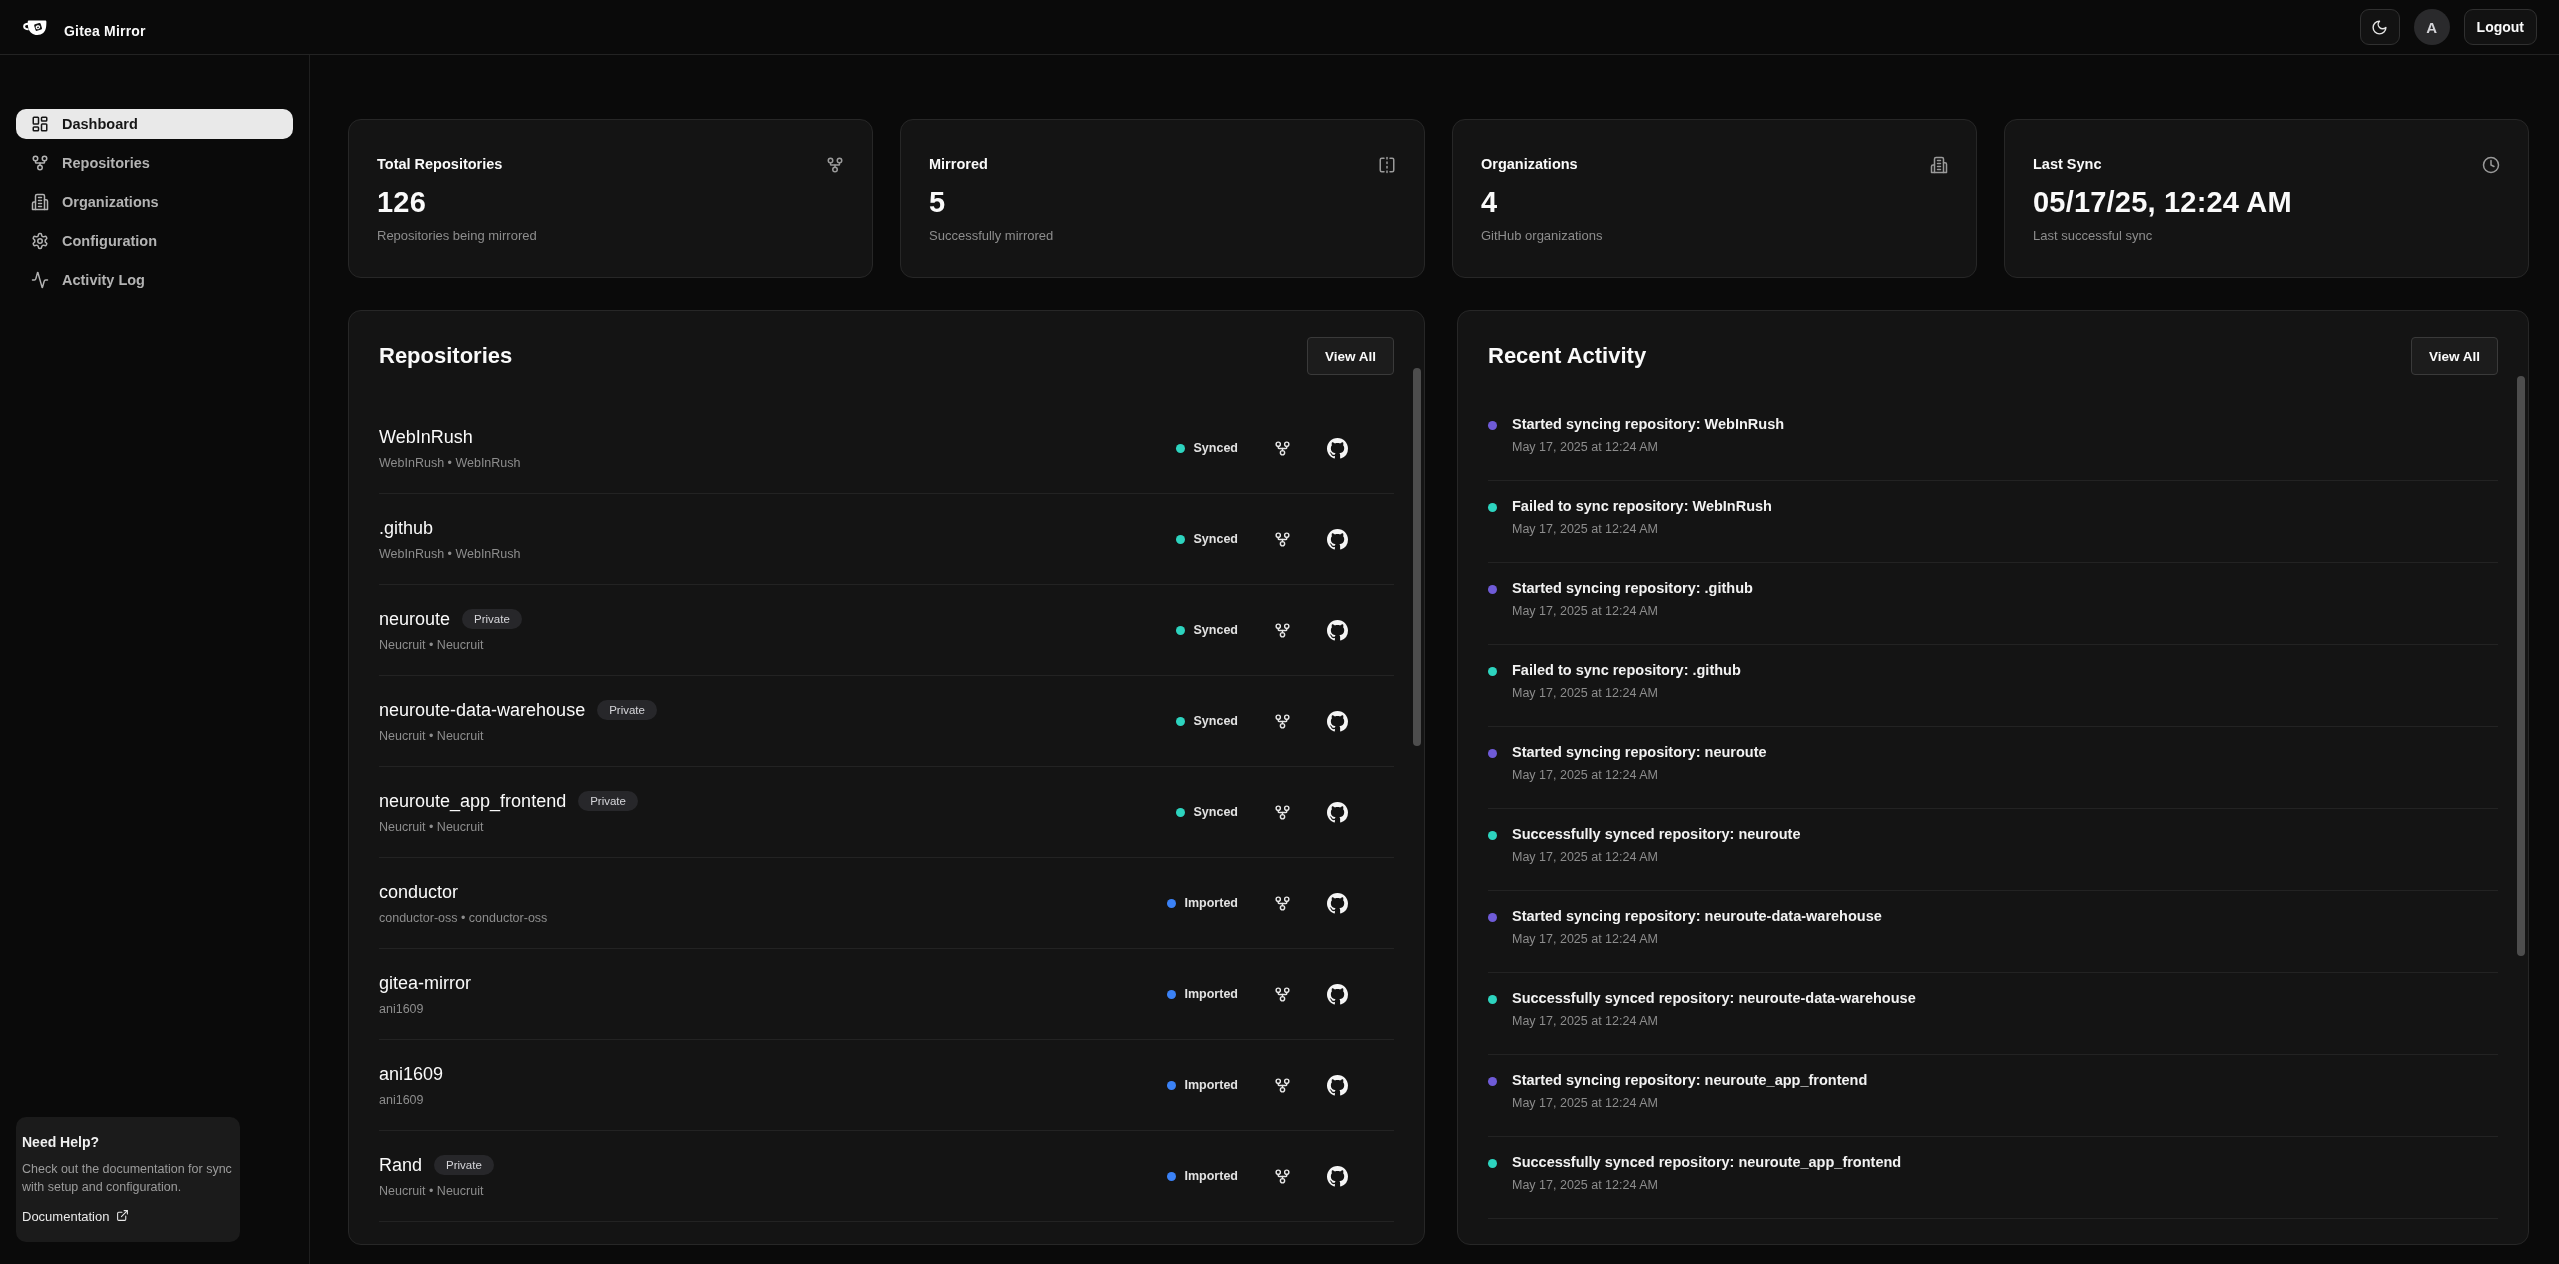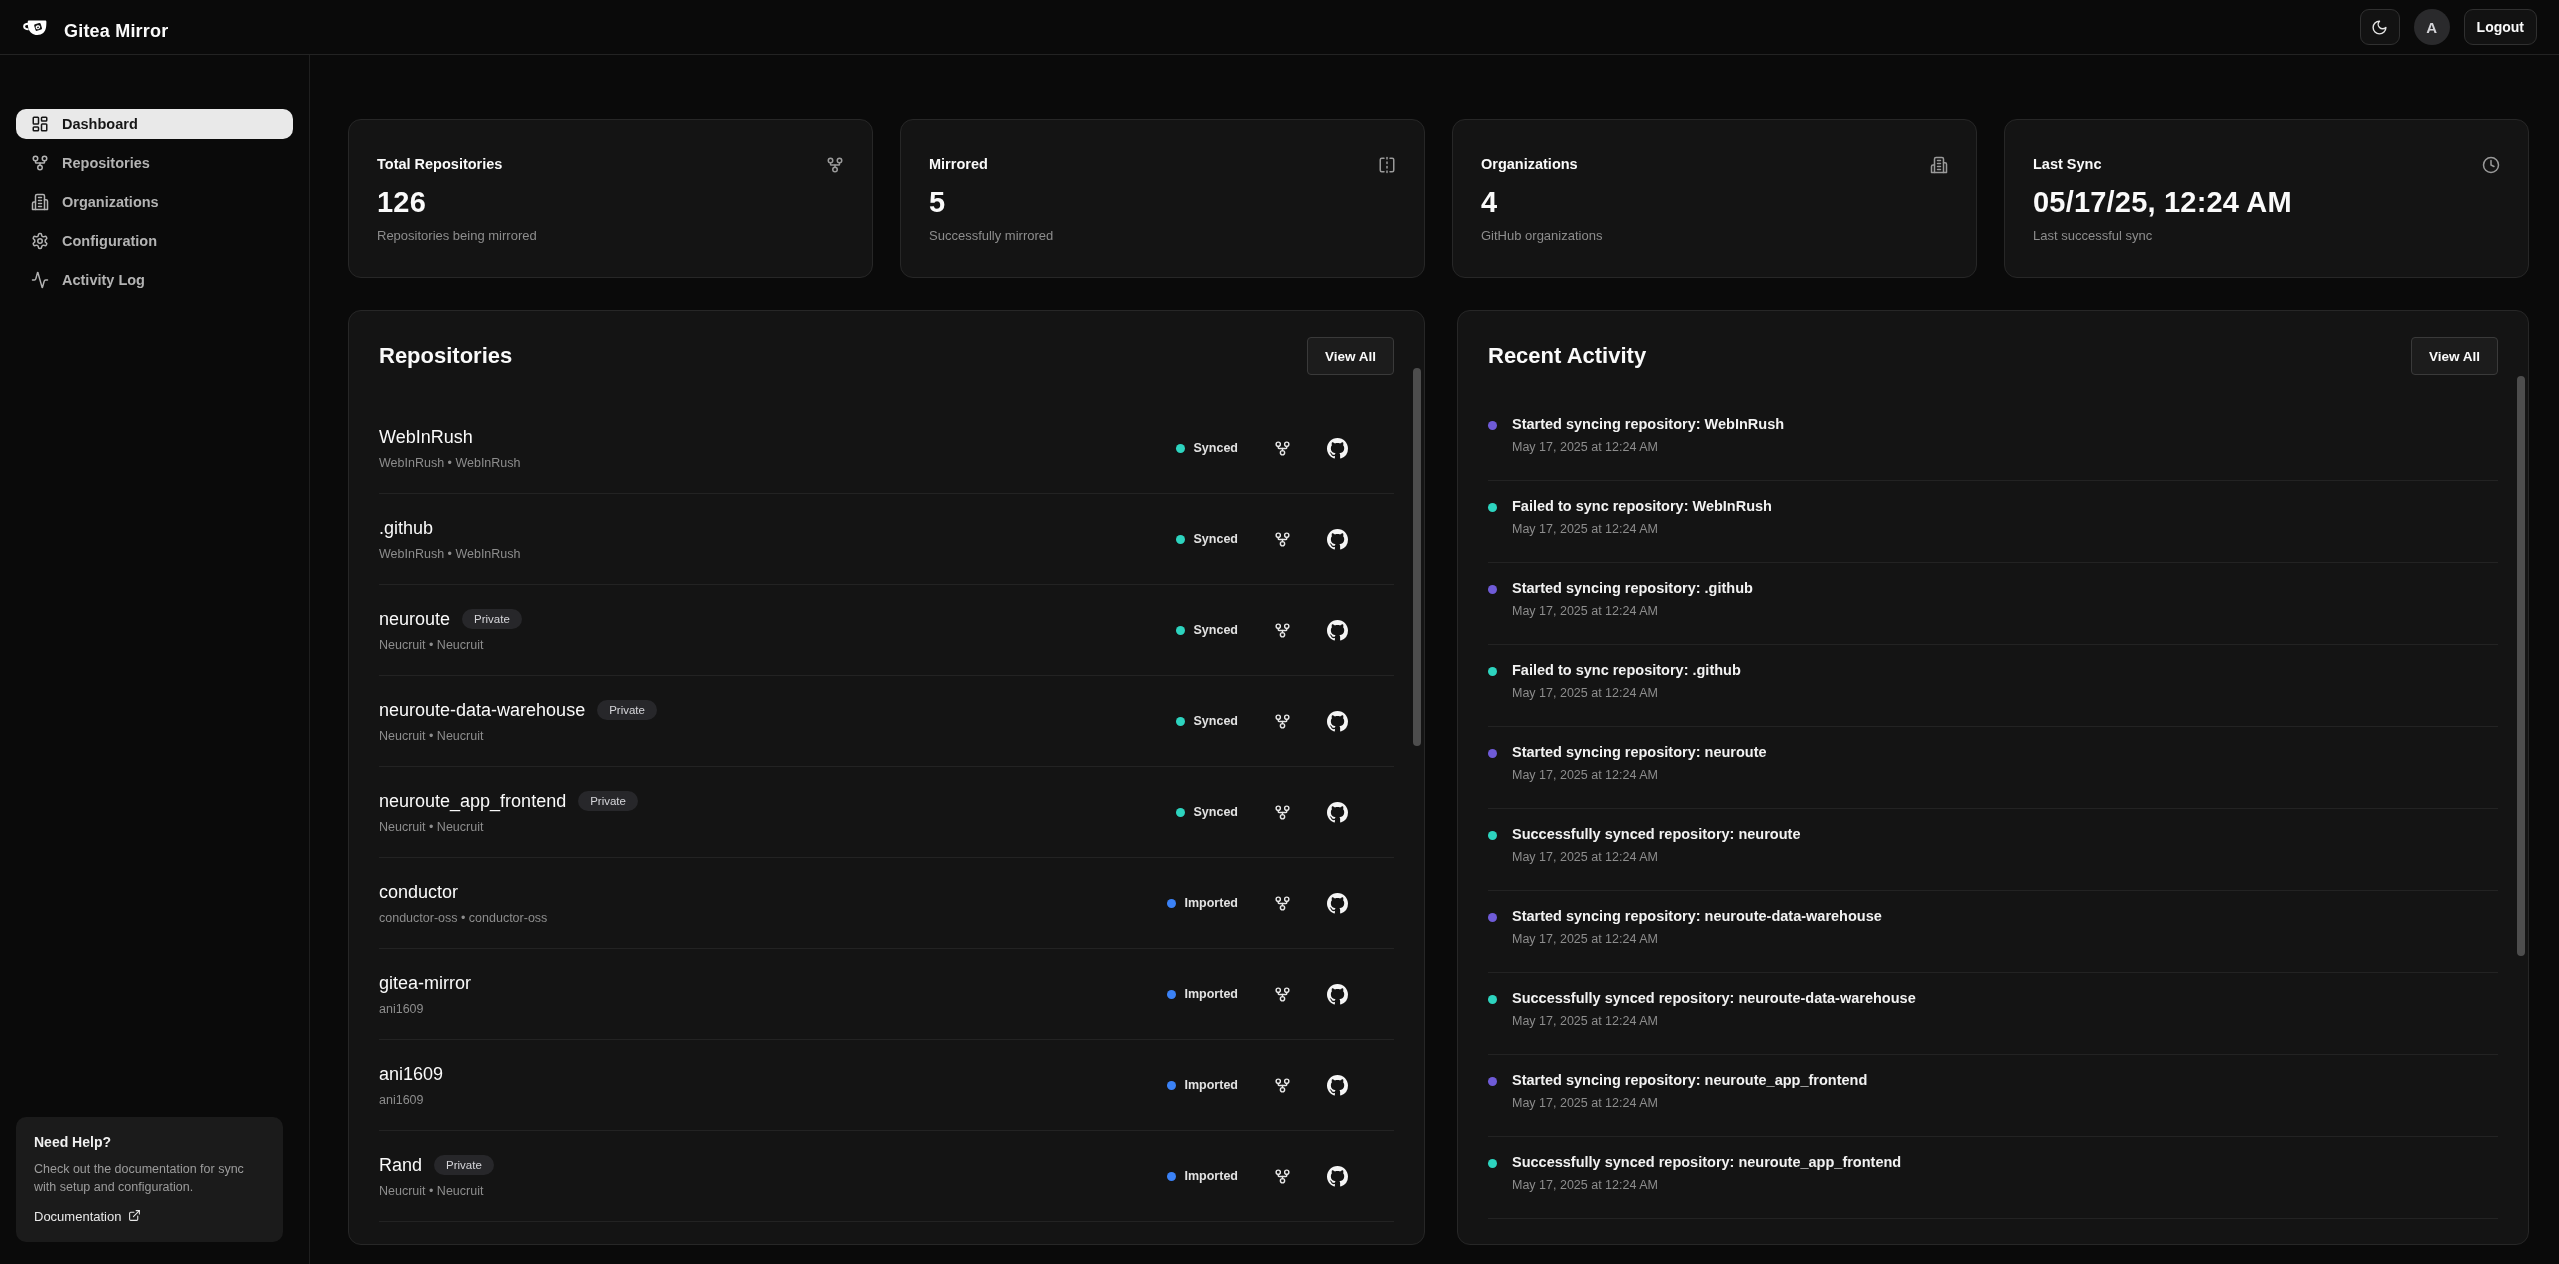--- a/index.html
+++ b/index.html
@@ -11,21 +11,21 @@
   }
   .app { width:2559px; height:1264px; display:flex; flex-direction:column; }
 
   
   .header {
     height:55px; flex:0 0 55px; display:flex; align-items:center;
     justify-content:space-between; padding:0 22px; border-bottom:1px solid #232323;
   }
   .brand { display:flex; align-items:center; gap:12px; }
   .brand .logo { width:30px; height:30px; color:#ffffff; }
-  .brand .title { font-size:18px; font-weight:700; letter-spacing:.2px;margin-top:8px; }
+  .brand .title { font-size:14px; font-weight:700; letter-spacing:.2px;margin-top:8px; }
   .header-right { display:flex; align-items:center; gap:14px; }
   .icon-btn {
     width:40px; height:36px; display:flex; align-items:center; justify-content:center;
     background:#121212; border:1px solid #303030; border-radius:9px; cursor:pointer; color:#e5e5e5;
   }
   .icon-btn svg { width:17px; height:17px; }
   .avatar {
     width:36px; height:36px; border-radius:50%; background:#2a2a2c; color:#d4d4d8;
     display:flex; align-items:center; justify-content:center; font-size:15px; font-weight:600; cursor:pointer;
   }
@@ -42,22 +42,22 @@
     padding:54px 16px 0; position:relative;
   }
   .nav-item {
     display:flex; align-items:center; gap:13px; height:30px; padding:0 15px;
     border-radius:10px; color:#b3b3b3; font-size:14.5px; font-weight:600;
     margin-bottom:9px; cursor:pointer;
   }
   .nav-item svg { width:18px; height:18px; flex:0 0 18px; }
   .nav-item.active { background:#e9e9e9; color:#161616; }
   .help-card {
-    position:absolute; left:16px; bottom:22px; width:267px;
-    background:#1b1b1b; border-radius:10px; padding:17px 18px;
+    position:absolute; left:16px; bottom:22px; width:224px;
+    background:#1b1b1b; border-radius:10px; padding:17px 6px;
   }
   .help-title { font-size:14px; font-weight:700; color:#f0f0f0; }
   .help-body { font-size:12.5px; line-height:1.45; color:#9c9c9c; margin-top:10px; }
   .help-link { display:inline-flex; align-items:flex-start; gap:7px; margin-top:13px;
     font-size:13px; color:#e8e8e8; cursor:pointer; }
   .help-link svg { width:13px; height:13px; }
 
   
   .main { flex:1; min-width:0; padding:64px 30px 0 38px; }
   .stats { display:grid; grid-template-columns:repeat(4,1fr); gap:27px; }

